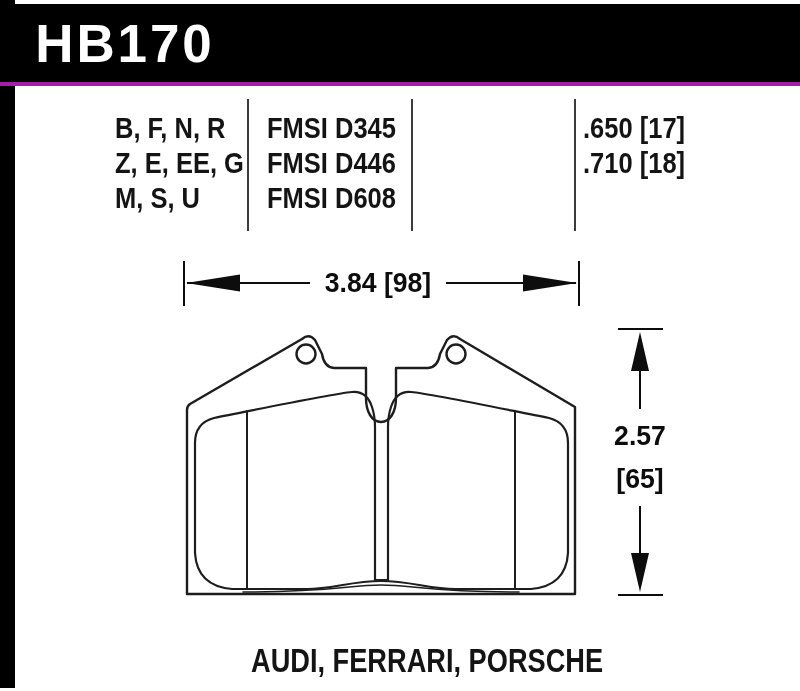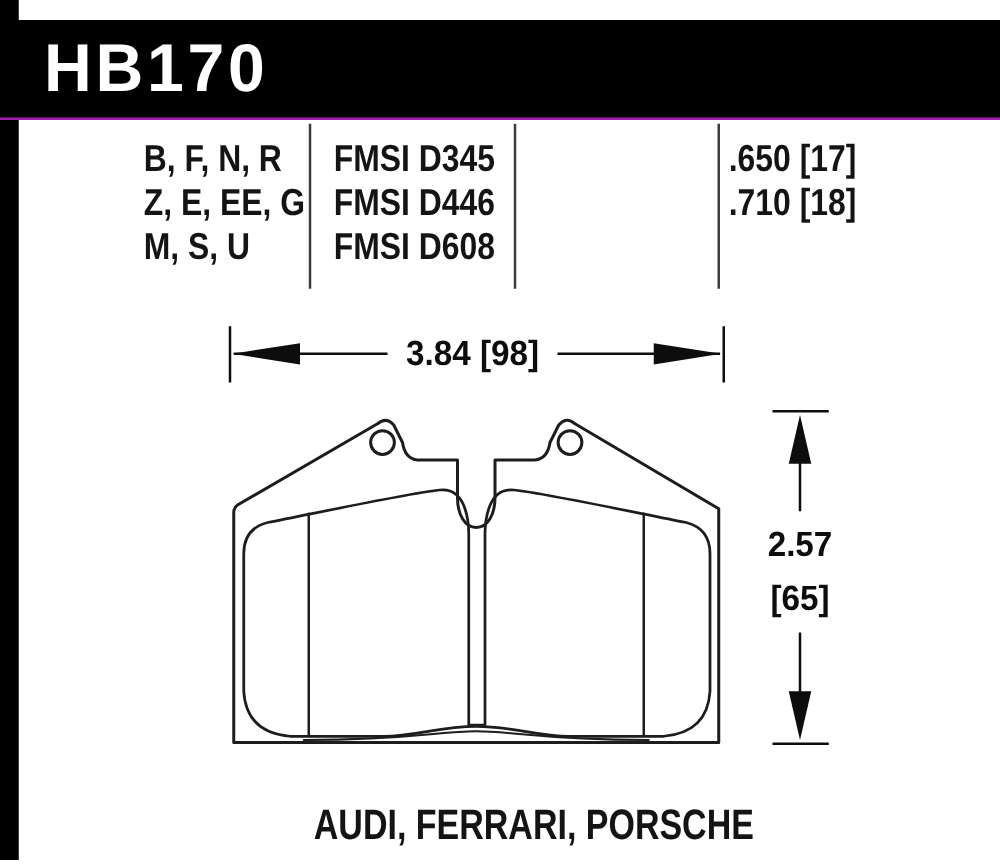--- a/index.html
+++ b/index.html
@@ -4,22 +4,22 @@
 <style>
   html,body { margin:0; padding:0; }
   body {
     width:800px; height:691px; position:relative; overflow:hidden;
     background:#ffffff;
     font-family:"Liberation Sans", sans-serif;
     color:#141414;
   }
   
   .banner {
-    position:absolute; left:0; top:16px; width:800px; height:78px;
-    background:#000000; border-bottom:2px solid #a21caf;
+    position:absolute; left:0; top:4px; width:800px; height:78px;
+    background:#000000; border-bottom:4px solid #a21caf;
     display:flex; align-items:center;
   }
   .banner .part-no {
     color:#ffffff; font-weight:bold; font-size:54px; letter-spacing:3px;
     padding-left:36px; transform:scaleX(0.98); transform-origin:left center;
     white-space:nowrap;
   }
   .left-strip {
     position:absolute; left:0; top:0; width:15px; height:688px;
     background:#000000;

